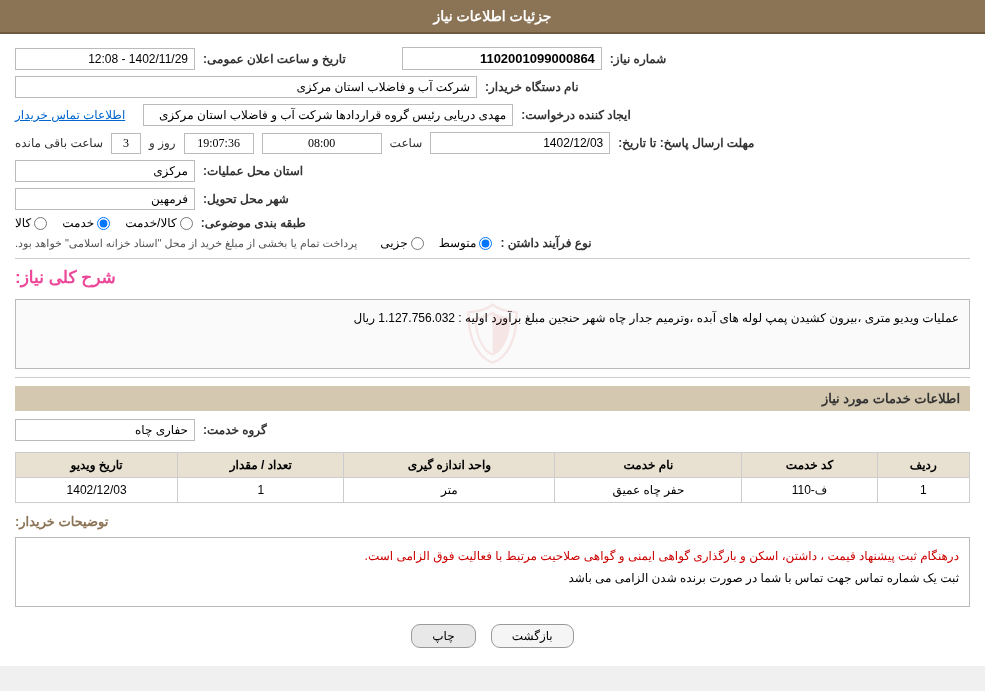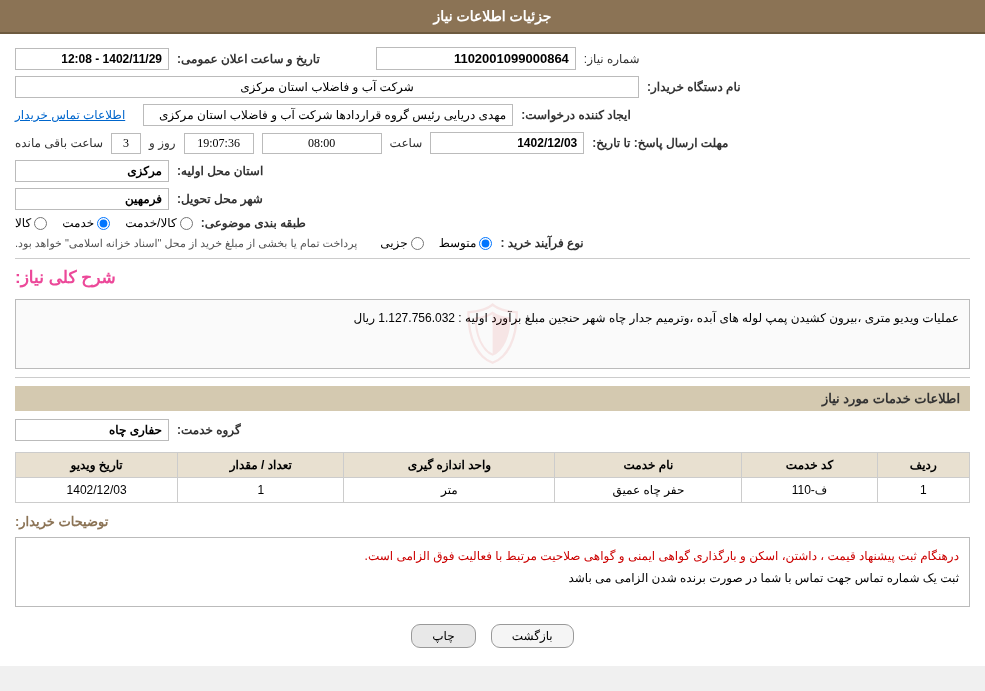--- a/index.html
+++ b/index.html
@@ -32,21 +32,21 @@
       border: 1px solid #bbb;
       background: #fff;
       padding: 3px 6px;
       min-width: 120px;
       display: inline-block;
       text-align: right;
       font-family: Tahoma, Arial, sans-serif;
       font-size: 12px;
     }
     .input-wide { width: 200px; padding-left: 43px; }
-    .input-medium { width: 154px; font-weight: bold; }
+    .input-medium { width: 180px; }
     .link-blue {
       color: #0066cc;
       text-decoration: underline;
       cursor: pointer;
     }
     .radio-group {
       display: flex;
       align-items: center;
       gap: 15px;
     }
@@ -163,51 +163,51 @@
 
 <div class="container">
 
   <div class="header">
     <span>جزئیات اطلاعات نیاز</span>
   </div>
 
   <div class="content">
 
     <div class="row-wrap">
-      <span style="font-weight:normal; color:#333;text-align:right;">شماره نیاز:</span>
+      <span style="font-weight:bold; color:#333;text-align:right;">شماره نیاز:</span>
       <span class="input-field input-wide" style="font-size:13px; font-weight:bold;">1102001099000864</span>
       <span style="margin-right:40px;"></span>
       <span style="font-weight:bold; color:#333;">تاریخ و ساعت اعلان عمومی:</span>
       <span class="input-field input-medium">1402/11/29 - 12:08</span>
     </div>
 
     <div class="row-wrap">
       <span style="font-weight:bold; color:#333;text-align:right;">نام دستگاه خریدار:</span>
-      <span class="input-field" style="width:624px;text-align:center;">شرکت آب و فاضلاب استان مرکزی</span>
+      <span class="input-field" style="width:462px;">شرکت آب و فاضلاب استان مرکزی</span>
     </div>
 
     <div class="row-wrap">
       <span style="font-weight:bold; color:#333;">ایجاد کننده درخواست:</span>
       <span class="input-field" style="width:370px;">مهدی دریایی رئیس گروه قراردادها شرکت آب و فاضلاب استان مرکزی</span>
       <span class="link-blue" style="margin-right:10px;">اطلاعات تماس خریدار</span>
     </div>
 
     <div class="row-wrap">
       <span style="font-weight:bold; color:#333;">مهلت ارسال پاسخ: تا تاریخ:</span>
       <span class="input-field input-medium">1402/12/03</span>
       <span style="color:#333;">ساعت</span>
       <span class="input-field small-input" style="width:60px;">08:00</span>
       <span class="small-input" style="border:1px solid #bbb; padding:2px 5px; min-width:70px; text-align:center;">19:07:36</span>
       <span style="color:#333;">روز و</span>
       <span class="small-input" style="border:1px solid #bbb; padding:2px 5px; min-width:30px; text-align:center;">3</span>
       <span style="color:#333;">ساعت باقی مانده</span>
     </div>
 
     <div class="row-wrap">
-      <span style="font-weight:bold; color:#333;">استان محل اولیه:</span>
+      <span style="font-weight:bold; color:#333;">استان محل عملیات:</span>
       <span class="input-field input-medium">مرکزی</span>
     </div>
 
     <div class="row-wrap">
       <span style="font-weight:bold; color:#333;">شهر محل تحویل:</span>
       <span class="input-field input-medium">فرمهین</span>
     </div>
 
     <div class="row-wrap">
       <span style="font-weight:bold; color:#333;">طبقه بندی موضوعی:</span>
@@ -221,21 +221,21 @@
           <span>خدمت</span>
         </div>
         <div class="radio-item">
           <input type="radio" name="tabebandi" style="">
           <span>کالا</span>
         </div>
       </div>
     </div>
 
     <div class="row-wrap">
-      <span style="font-weight:bold; color:#333;">نوع فرآیند خرید :</span>
+      <span style="font-weight:bold; color:#333;">نوع فرآیند داشتن :</span>
       <div class="radio-group">
         <div class="radio-item">
           <input type="radio" name="farayand" checked="" style="">
           <span>متوسط</span>
         </div>
         <div class="radio-item">
           <input type="radio" name="farayand" style="">
           <span>جزیی</span>
         </div>
       </div>

